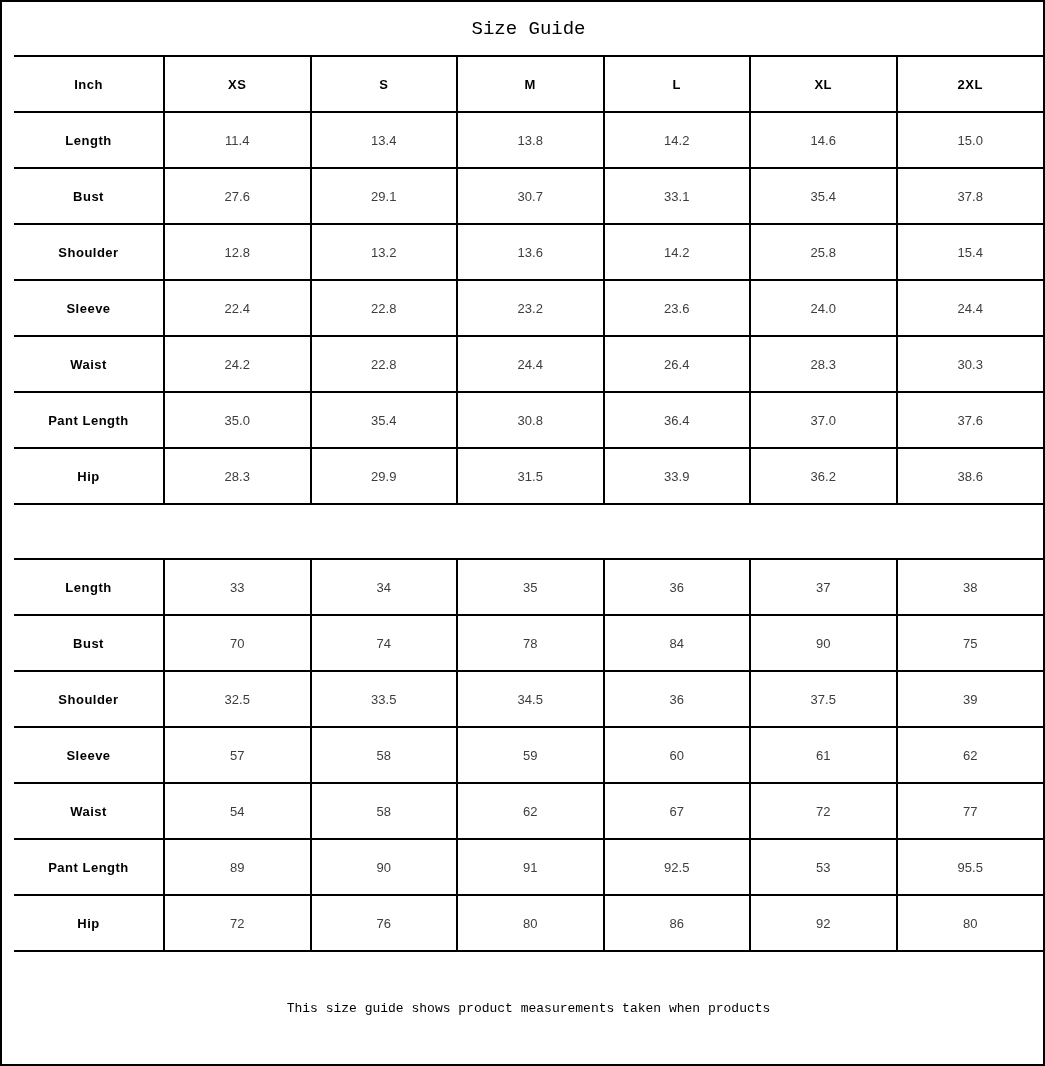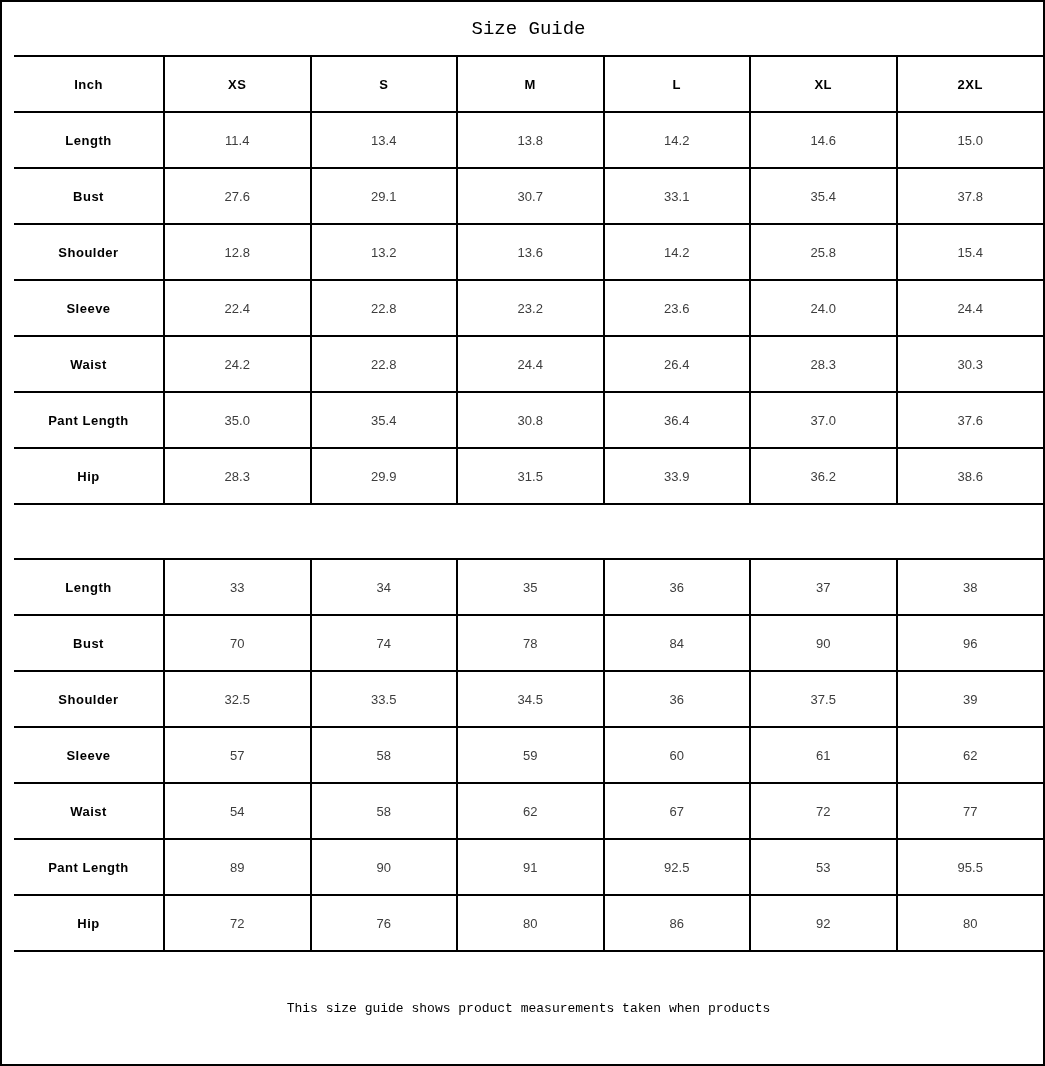--- a/index.html
+++ b/index.html
@@ -192,21 +192,21 @@
           <td class="value">37</td>
           <td class="value">38</td>
         </tr>
         <tr>
           <td class="label">Bust</td>
           <td class="value">70</td>
           <td class="value">74</td>
           <td class="value">78</td>
           <td class="value">84</td>
           <td class="value">90</td>
-          <td class="value">96</td>
+          <td class="value">75</td>
         </tr>
         <tr>
           <td class="label">Shoulder</td>
           <td class="value">32.5</td>
           <td class="value">33.5</td>
           <td class="value">34.5</td>
           <td class="value">36</td>
           <td class="value">37.5</td>
           <td class="value">39</td>
         </tr>

